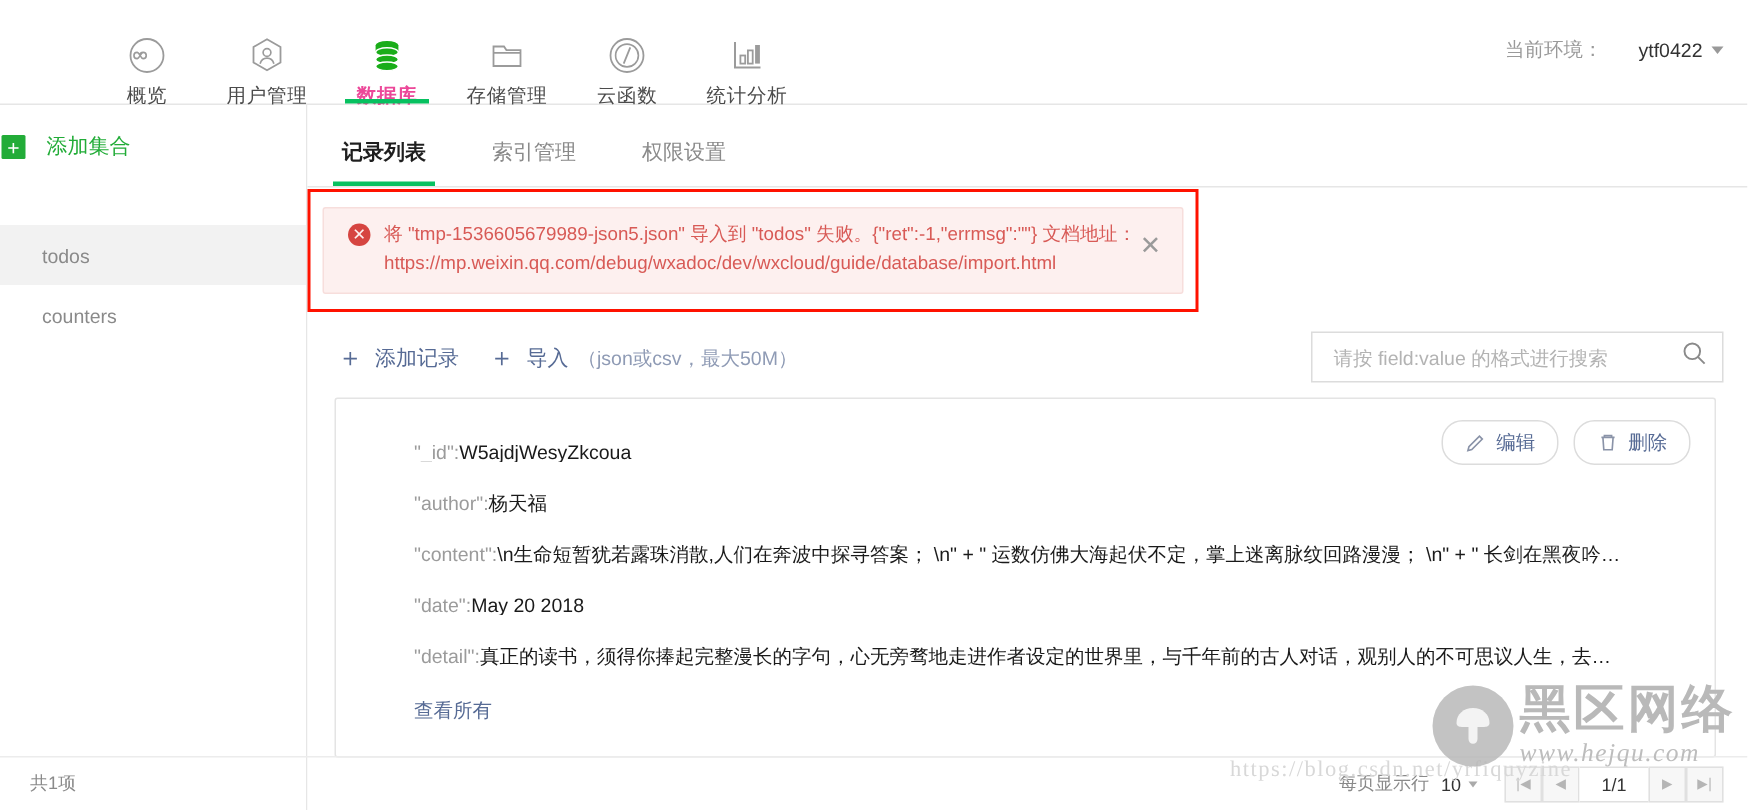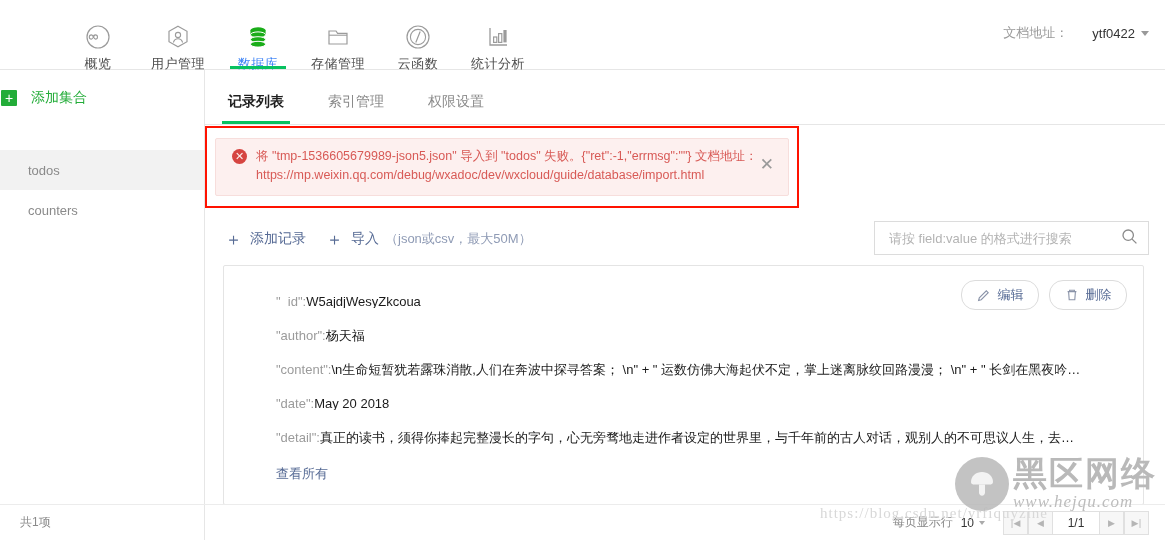--- a/index.html
+++ b/index.html
@@ -17,21 +17,21 @@
     display: flex; align-items: flex-start; position: relative;
   }
   .nav-items { display: flex; margin-left: 58px; }
   .nav-item {
     width: 80px; height: 69px; display: flex; flex-direction: column;
     align-items: center; justify-content: flex-start; padding-top: 24px;
     cursor: pointer; position: relative;
   }
   .nav-icon { height: 30px; display: flex; align-items: center; justify-content: center; }
   .nav-label { font-size: 13px; color: #4c4c4c; margin-top: 5px; letter-spacing: .5px; }
-  .nav-item.active .nav-label { color: #3b82f6; }
+  .nav-item.active .nav-label { color: #ec4899; font-weight: bold; }
   .nav-item.active::after {
     content: ""; position: absolute; bottom: 0; left: 12px; right: 12px;
     height: 3px; background: #07c160;
   }
   .env-box {
     position: absolute; right: 16px; top: 24px;
     display: flex; align-items: center; font-size: 13px;
   }
   .env-label { color: #9a9a9a; }
   .env-value { color: #333; margin-left: 24px; }
@@ -281,21 +281,21 @@
           <rect x="13.6" y="9.6" width="3.2" height="8.8" fill="none" stroke="#9b9b9b" stroke-width="1.2"></rect>
           <rect x="18.4" y="6" width="3.2" height="12.4" fill="#9b9b9b"></rect>
         </svg>
       </span>
       <span class="nav-label">统计分析</span>
     </div>
 
   </div>
 
   <div class="env-box">
-    <span class="env-label">文档地址：</span>
+    <span class="env-label">当前环境：</span>
     <span class="env-value">ytf0422</span>
     <span class="env-caret"></span>
   </div>
 </div>
 
 <div class="wrap">
 
   <div class="sidebar">
     <div class="add-coll">
       <span class="plus-square">+</span>

